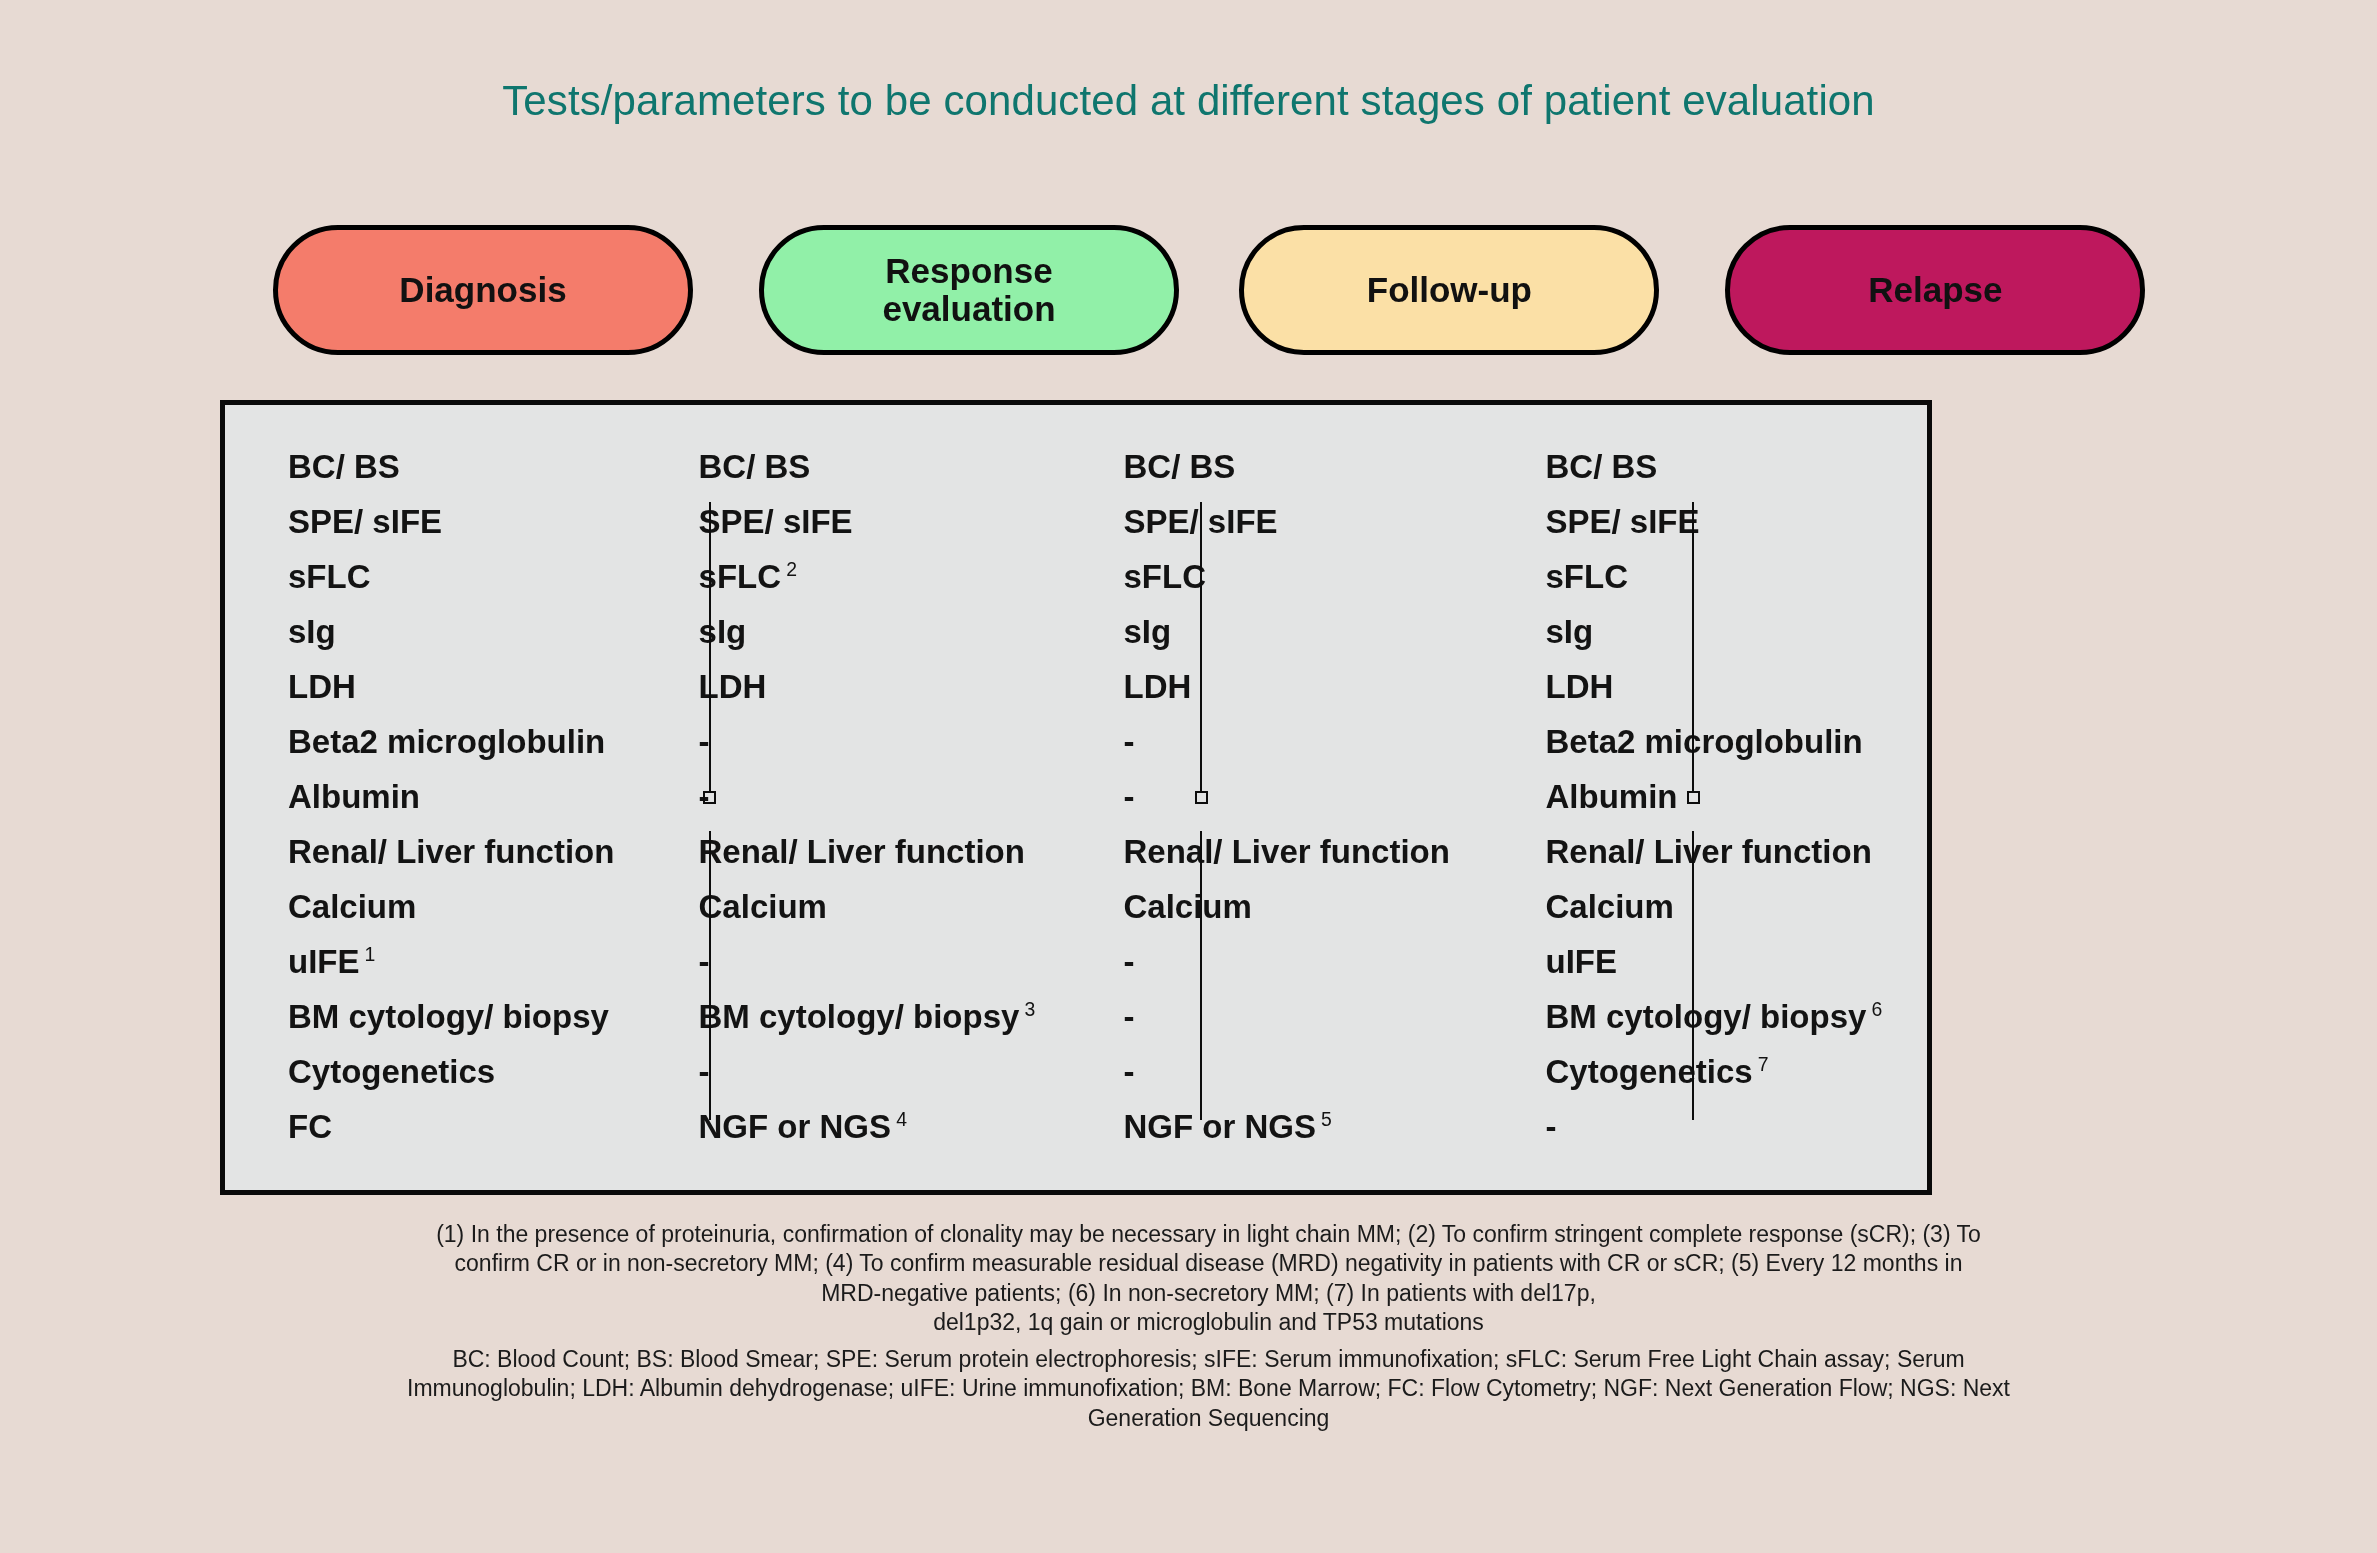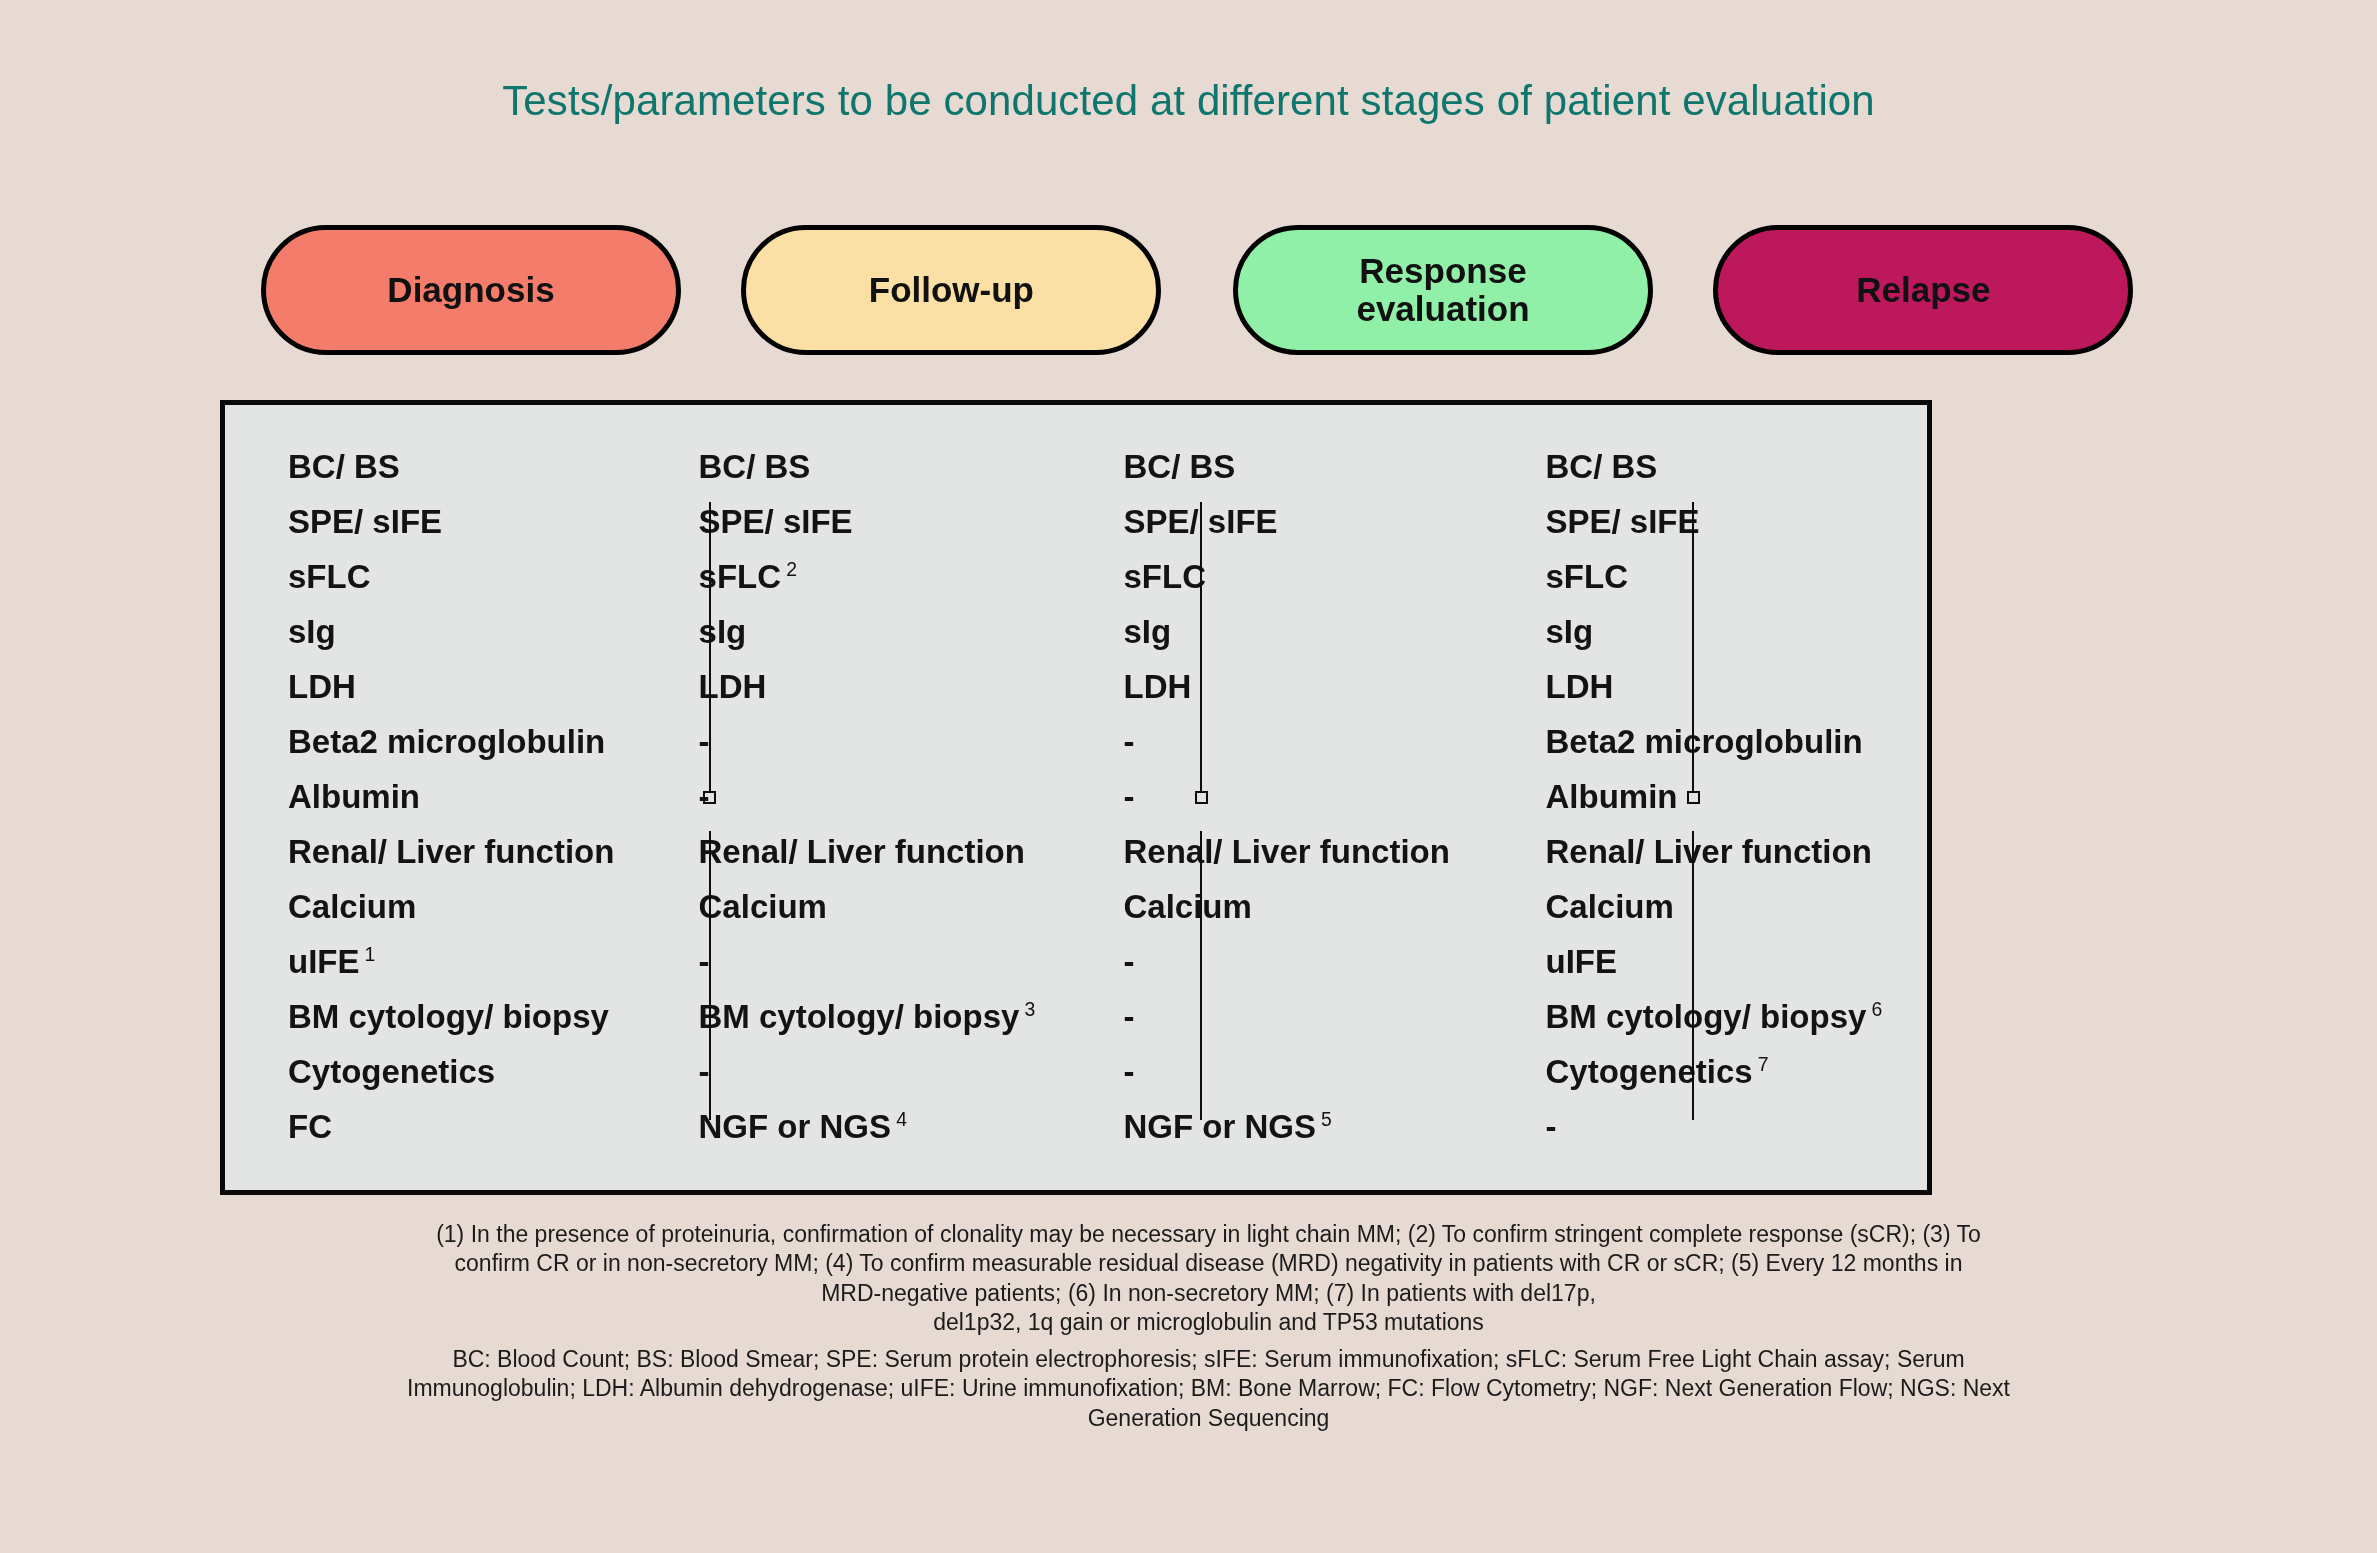--- a/index.html
+++ b/index.html
@@ -26,21 +26,21 @@
     font-weight: 400;
     color: #0f766e;
     letter-spacing: 0.1px;
     font-family: "Liberation Sans", sans-serif;
   }
 
   
   .stage-row {
     position: absolute;
     top: 225px;
-    left: 244px;
+    left: 256px;
     width: 1944px;
     height: 143px;
     display: flex;
   }
   .stage-cell {
     width: 492px;
     position: relative;
     display: flex;
     align-items: flex-start;
     justify-content: flex-start;
@@ -160,29 +160,29 @@
 <body>
 
 <div class="figure-title">Tests/parameters to be conducted at different stages of patient evaluation</div>
 
 <div class="stage-row">
   <div class="stage-cell c0">
     <div class="stage-pill" id="pill0" style="background: rgb(244, 124, 107);">
       <span class="stage-pill-label">Diagnosis</span>
     </div>
   </div>
-  <div class="stage-cell c2">
-    <div class="stage-pill" id="pill2" style="background: rgb(251, 224, 166);">
-      <span class="stage-pill-label">Follow-up</span>
-    </div>
-  </div>
   <div class="stage-cell c1">
     <div class="stage-pill" id="pill1" style="background: rgb(145, 240, 168);">
       <span class="stage-pill-label">Response
 evaluation</span>
+    </div>
+  </div>
+  <div class="stage-cell c2">
+    <div class="stage-pill" id="pill2" style="background: rgb(251, 224, 166);">
+      <span class="stage-pill-label">Follow-up</span>
     </div>
   </div>
   <div class="stage-cell c3">
     <div class="stage-pill" id="pill3" style="background: #be185d;">
       <span class="stage-pill-label">Relapse</span>
     </div>
   </div>
 </div>
 
 <div class="panel">

